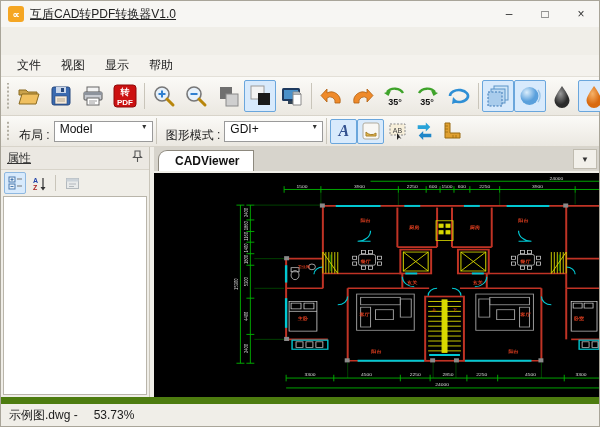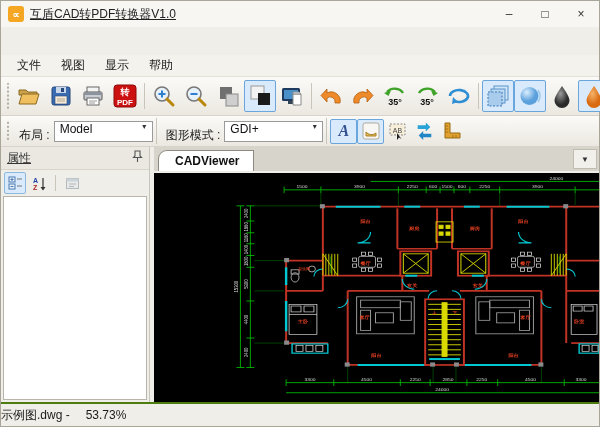--- a/index.html
+++ b/index.html
@@ -52,22 +52,22 @@
   .viewer{flex:1;display:flex;flex-direction:column;min-width:0;}
   .tabbar{height:24px;background:#d7d4cc;display:flex;align-items:flex-end;flex:none;border-bottom:2px solid #f0eee8;padding-left:4px;}
   .tab{height:20px;background:#fff;border:1px solid #8d897e;border-bottom:none;border-top-left-radius:9px;
     padding:0 14px 0 16px;font-size:12px;font-weight:bold;color:#111;display:flex;align-items:center;}
   .tab-menu{margin-left:auto;width:22px;height:18px;display:flex;align-items:center;justify-content:center;
     font-size:8px;color:#333;margin-right:2px;margin-bottom:2px;background:#f2f0ea;border:1px solid #c0bcb0;}
   .canvas{flex:1;background:#000;min-height:0;}
   .canvas svg{display:block;width:100%;height:100%;}
 
   
-  .statusbar{height:22px;border-top:2px solid #4d7c0f;background:#f0eee8;display:flex;align-items:center;
-    padding:0 0;font-size:12px;color:#1a1a1a;gap:16px;flex:none;}
+  .statusbar{height:22px;border-top:7px solid #4d7c0f;background:#f0eee8;display:flex;align-items:center;
+    padding:0 8px;font-size:12px;color:#1a1a1a;gap:16px;flex:none;}
 </style>
 </head>
 <body>
 
 <div class="window">
 
   <div class="titlebar">
     <div class="app-logo">∝</div>
     <div class="app-title">互盾CAD转PDF转换器V1.0</div>
     <div class="win-controls">

